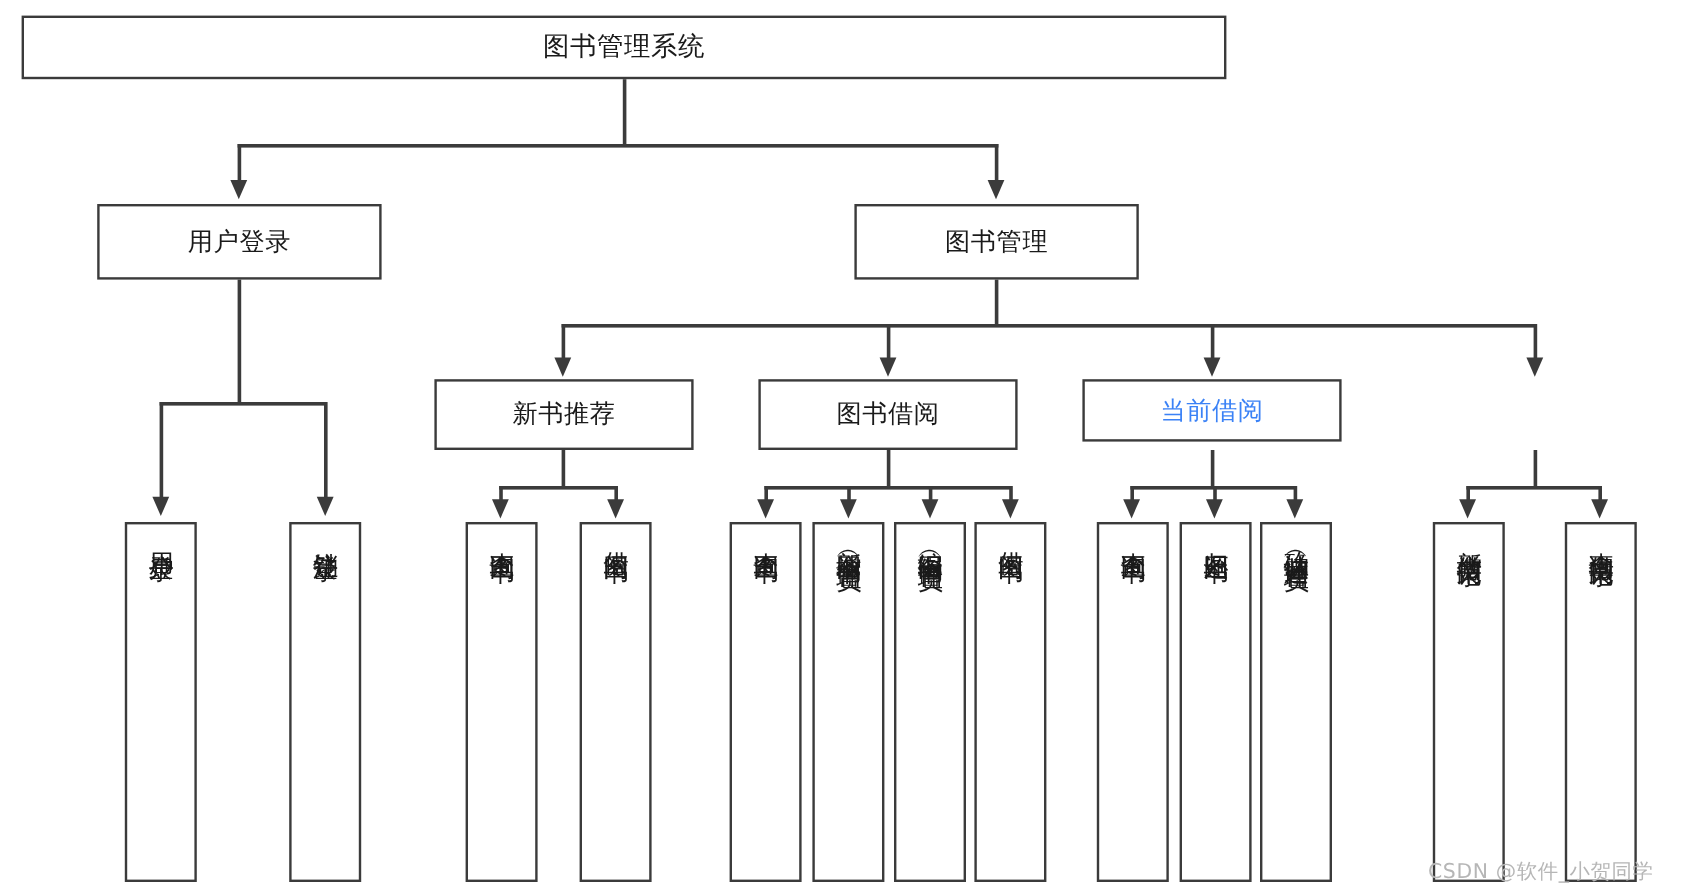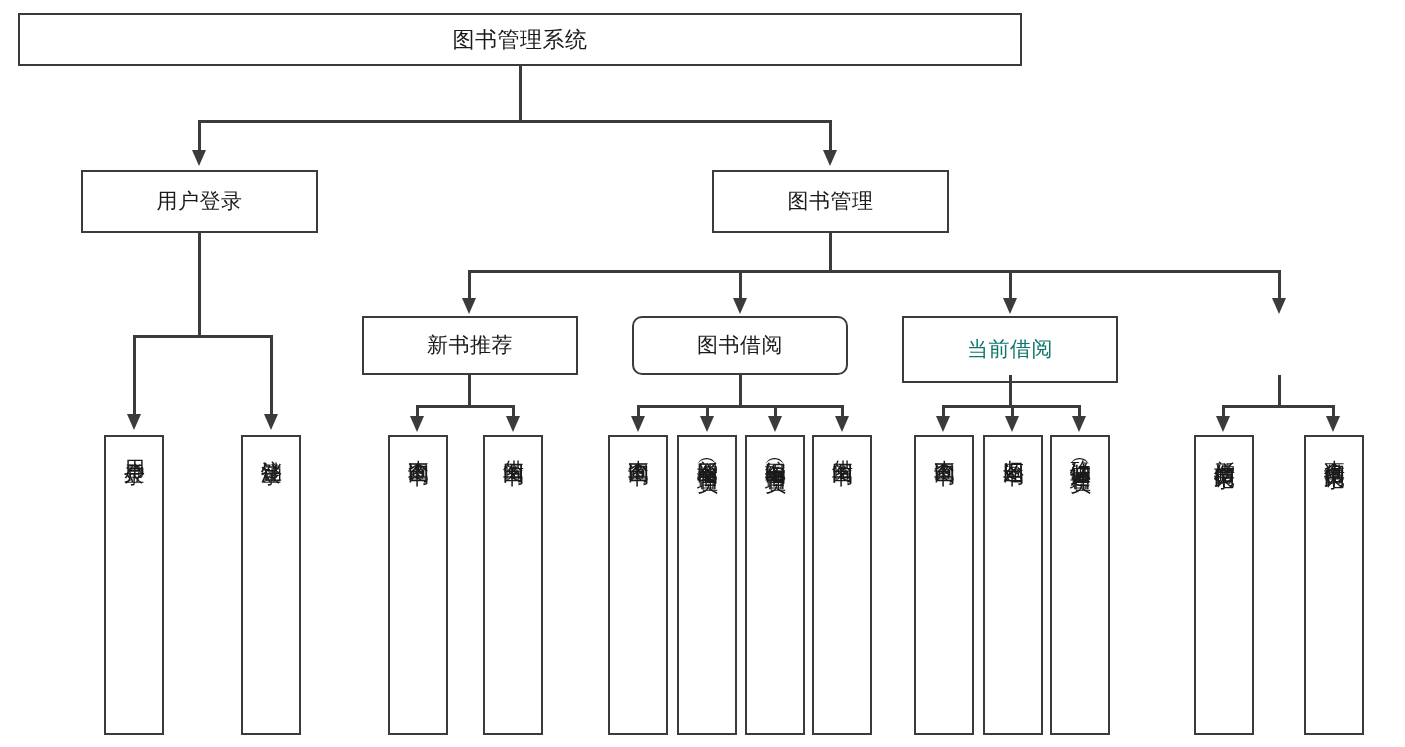--- a/index.html
+++ b/index.html
@@ -127,24 +127,24 @@
   <div class="ln vline" style="left: 739px; top: 270px; width: 2.5px; height: 31px; background: rgb(59, 59, 59);"></div>
   <div class="arrow" style="left: 733px; top: 298px; border-top-color: rgb(59, 59, 59);"></div>
   <div class="ln vline" style="left: 1009px; top: 270px; width: 2.5px; height: 31px; background: rgb(59, 59, 59);"></div>
   <div class="arrow" style="left: 1003px; top: 298px; border-top-color: rgb(59, 59, 59);"></div>
   <div class="ln vline" style="left: 1278px; top: 270px; width: 2.5px; height: 31px; background: rgb(59, 59, 59);"></div>
   <div class="arrow" style="left: 1272px; top: 298px; border-top-color: rgb(59, 59, 59);"></div>
 
   <div class="node h" style="left: 362px; top: 316px; width: 216px; height: 59px; border-color: rgb(59, 59, 59); background: rgb(255, 255, 255); color: rgb(26, 26, 26);">
     <span class="label">新书推荐</span>
   </div>
-  <div class="node h" style="left: 632px; top: 316px; width: 216px; height: 59px; border-color: rgb(59, 59, 59); background: rgb(255, 255, 255); color: rgb(26, 26, 26); border-radius: 10px;">
+  <div class="node h" style="left: 632px; top: 316px; width: 216px; height: 59px; border-color: rgb(59, 59, 59); background: rgb(255, 255, 255); color: rgb(26, 26, 26);">
     <span class="label">图书借阅</span>
   </div>
-  <div class="node h" style="left: 902px; top: 316px; width: 216px; height: 67px; border-color: rgb(59, 59, 59); background: rgb(255, 255, 255); color: #0f766e;">
+  <div class="node h" style="left: 902px; top: 316px; width: 216px; height: 52px; border-color: rgb(59, 59, 59); background: rgb(255, 255, 255); color: #3b82f6;">
     <span class="label">当前借阅</span>
   </div>
 
   <div class="ln vline" style="left: 468px; top: 375px; width: 2.5px; height: 32px; background: rgb(59, 59, 59);"></div>
   <div class="ln hline" style="left: 416px; top: 405px; width: 98px; height: 2.5px; background: rgb(59, 59, 59);"></div>
   <div class="ln vline" style="left: 416px; top: 405px; width: 2.5px; height: 14px; background: rgb(59, 59, 59);"></div>
   <div class="arrow" style="left: 410px; top: 416px; border-top-color: rgb(59, 59, 59);"></div>
   <div class="ln vline" style="left: 512px; top: 405px; width: 2.5px; height: 14px; background: rgb(59, 59, 59);"></div>
   <div class="arrow" style="left: 506px; top: 416px; border-top-color: rgb(59, 59, 59);"></div>
 
@@ -205,14 +205,15 @@
   <div class="ln vline" style="left: 1332px; top: 405px; width: 2.5px; height: 14px; background: rgb(59, 59, 59);"></div>
   <div class="arrow" style="left: 1326px; top: 416px; border-top-color: rgb(59, 59, 59);"></div>
 
   <div class="node v" style="left: 1194px; top: 435px; width: 60px; height: 300px; border-color: rgb(59, 59, 59); background: rgb(255, 255, 255); color: rgb(26, 26, 26);">
     <span class="label">新增借阅记录</span>
   </div>
   <div class="node v" style="left: 1304px; top: 435px; width: 60px; height: 300px; border-color: rgb(59, 59, 59); background: rgb(255, 255, 255); color: rgb(26, 26, 26);">
     <span class="label">查询借阅记录</span>
   </div>
 
+  <div id="watermark" style="left: 1190px; top: 715px; color: rgb(182, 182, 182);">CSDN @软件_小贺同学</div>
 
 </div>
 
 </body></html>

